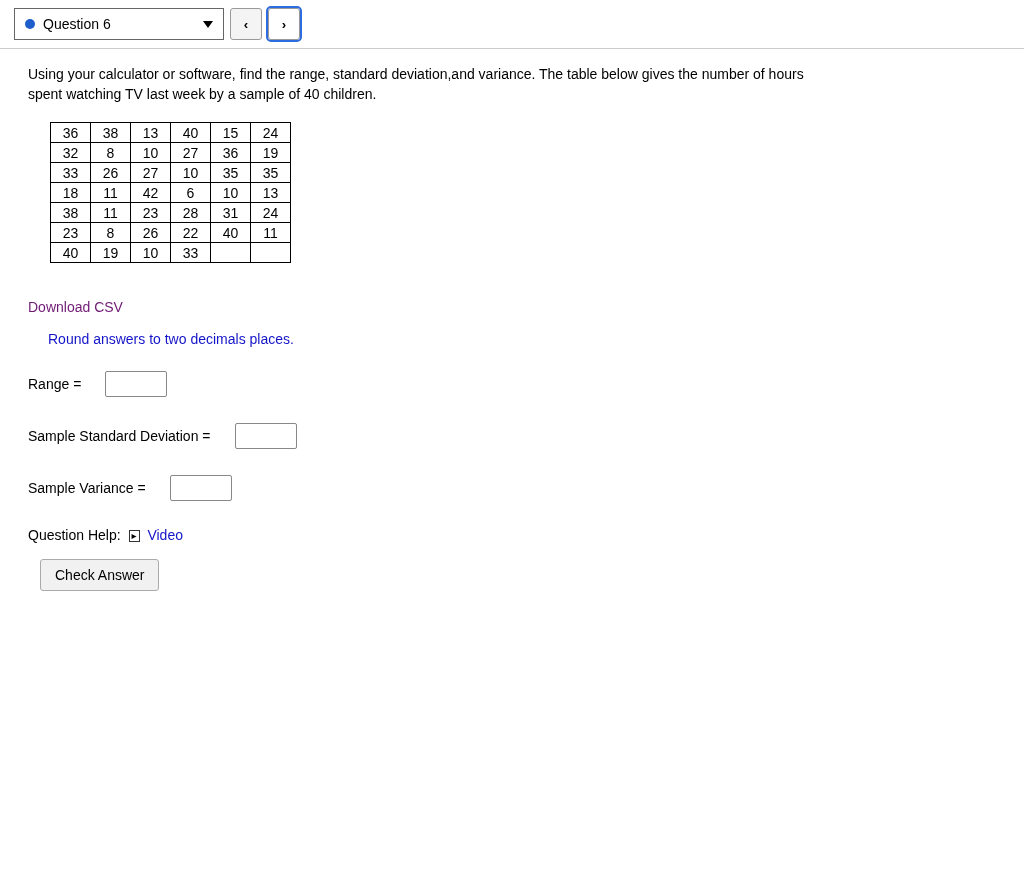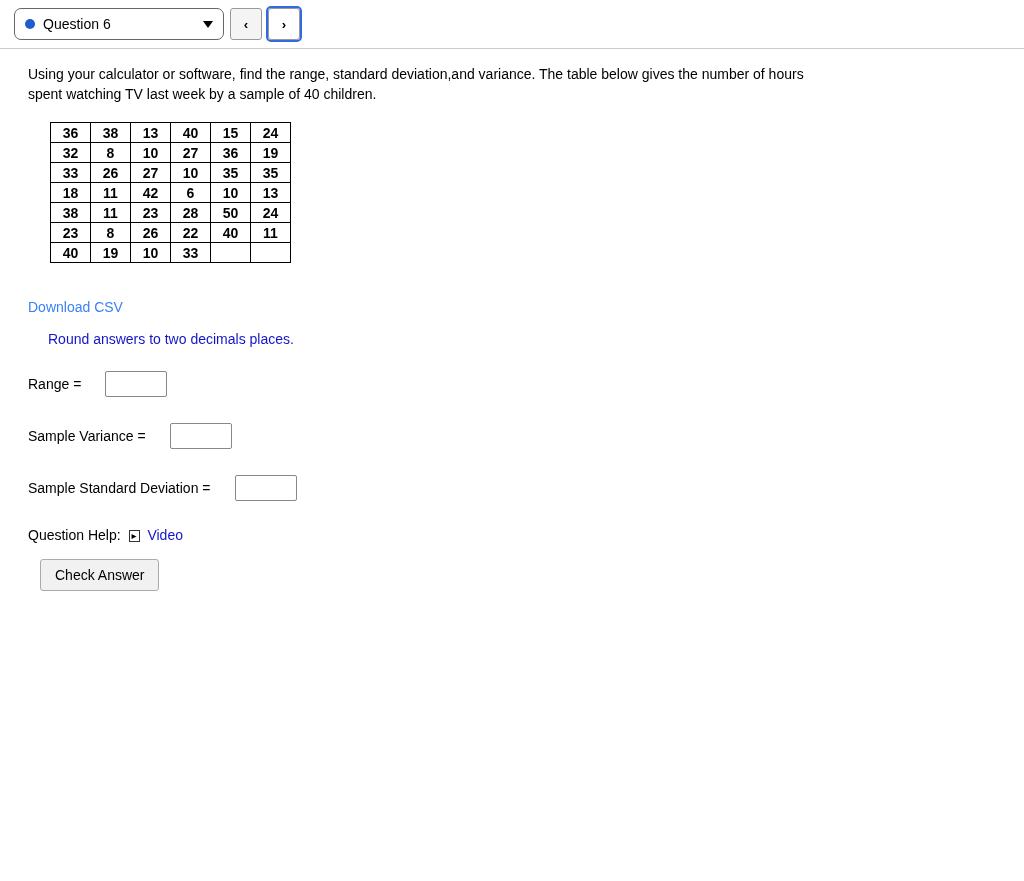--- a/index.html
+++ b/index.html
@@ -16,21 +16,21 @@
     padding: 8px 14px;
     gap: 6px;
     border-bottom: 1px solid #ccc;
   }
   .question-select {
     display: flex;
     align-items: center;
     width: 210px;
     height: 32px;
     border: 1px solid #666;
-    border-radius: 7px;
+    border-radius: 0;
     padding: 0 10px;
     background: #fff;
     color: #000;
     cursor: pointer;
     position: relative;
   }
   .dot {
     width: 10px;
     height: 10px;
     border-radius: 50%;
@@ -67,32 +67,31 @@
     padding: 16px 28px;
   }
   .prompt {
     line-height: 1.4;
     max-width: 780px;
     margin-bottom: 18px;
   }
   .data-table {
     border-collapse: collapse;
     margin: 0 0 16px 22px;
-    font-weight: bold;
   }
   .data-table td {
     border: 1px solid #000;
     width: 40px;
     height: 20px;
     text-align: center;
     font-size: 14px;
     padding: 0 2px;
   }
   .link-blue {
-    color: #3b82f6;
+    color: #701a75;
     cursor: pointer;
     display: inline-block;
     margin-bottom: 16px;
     margin-top: 20px;
   }
   .hint {
     color: #1414c8;
     margin-bottom: 24px;
     margin-left: 20px;
   }
@@ -190,21 +189,21 @@
           <td>42</td>
           <td>6</td>
           <td>10</td>
           <td>13</td>
         </tr>
         <tr>
           <td>38</td>
           <td>11</td>
           <td>23</td>
           <td>28</td>
-          <td>50</td>
+          <td>31</td>
           <td>24</td>
         </tr>
         <tr>
           <td>23</td>
           <td>8</td>
           <td>26</td>
           <td>22</td>
           <td>40</td>
           <td>11</td>
         </tr>
@@ -222,26 +221,26 @@
   <span class="link-blue">Download CSV</span>
 
   <div class="hint">Round answers to two decimals places.</div>
 
   <div class="answer-row">
     <span>Range =</span>
     <input type="text" style="">
   </div>
 
   <div class="answer-row">
+    <span>Sample Standard Deviation =</span>
+    <input type="text" style="">
+  </div>
+
+  <div class="answer-row">
     <span>Sample Variance =</span>
-    <input type="text" style="">
-  </div>
-
-  <div class="answer-row">
-    <span>Sample Standard Deviation =</span>
     <input type="text" style="">
   </div>
 
   <div class="help-line">
     <span>Question Help:</span>
     <span class="video-box">▸</span>
     <span class="video-link">Video</span>
   </div>
 
   <button class="check-btn">Check Answer</button>

